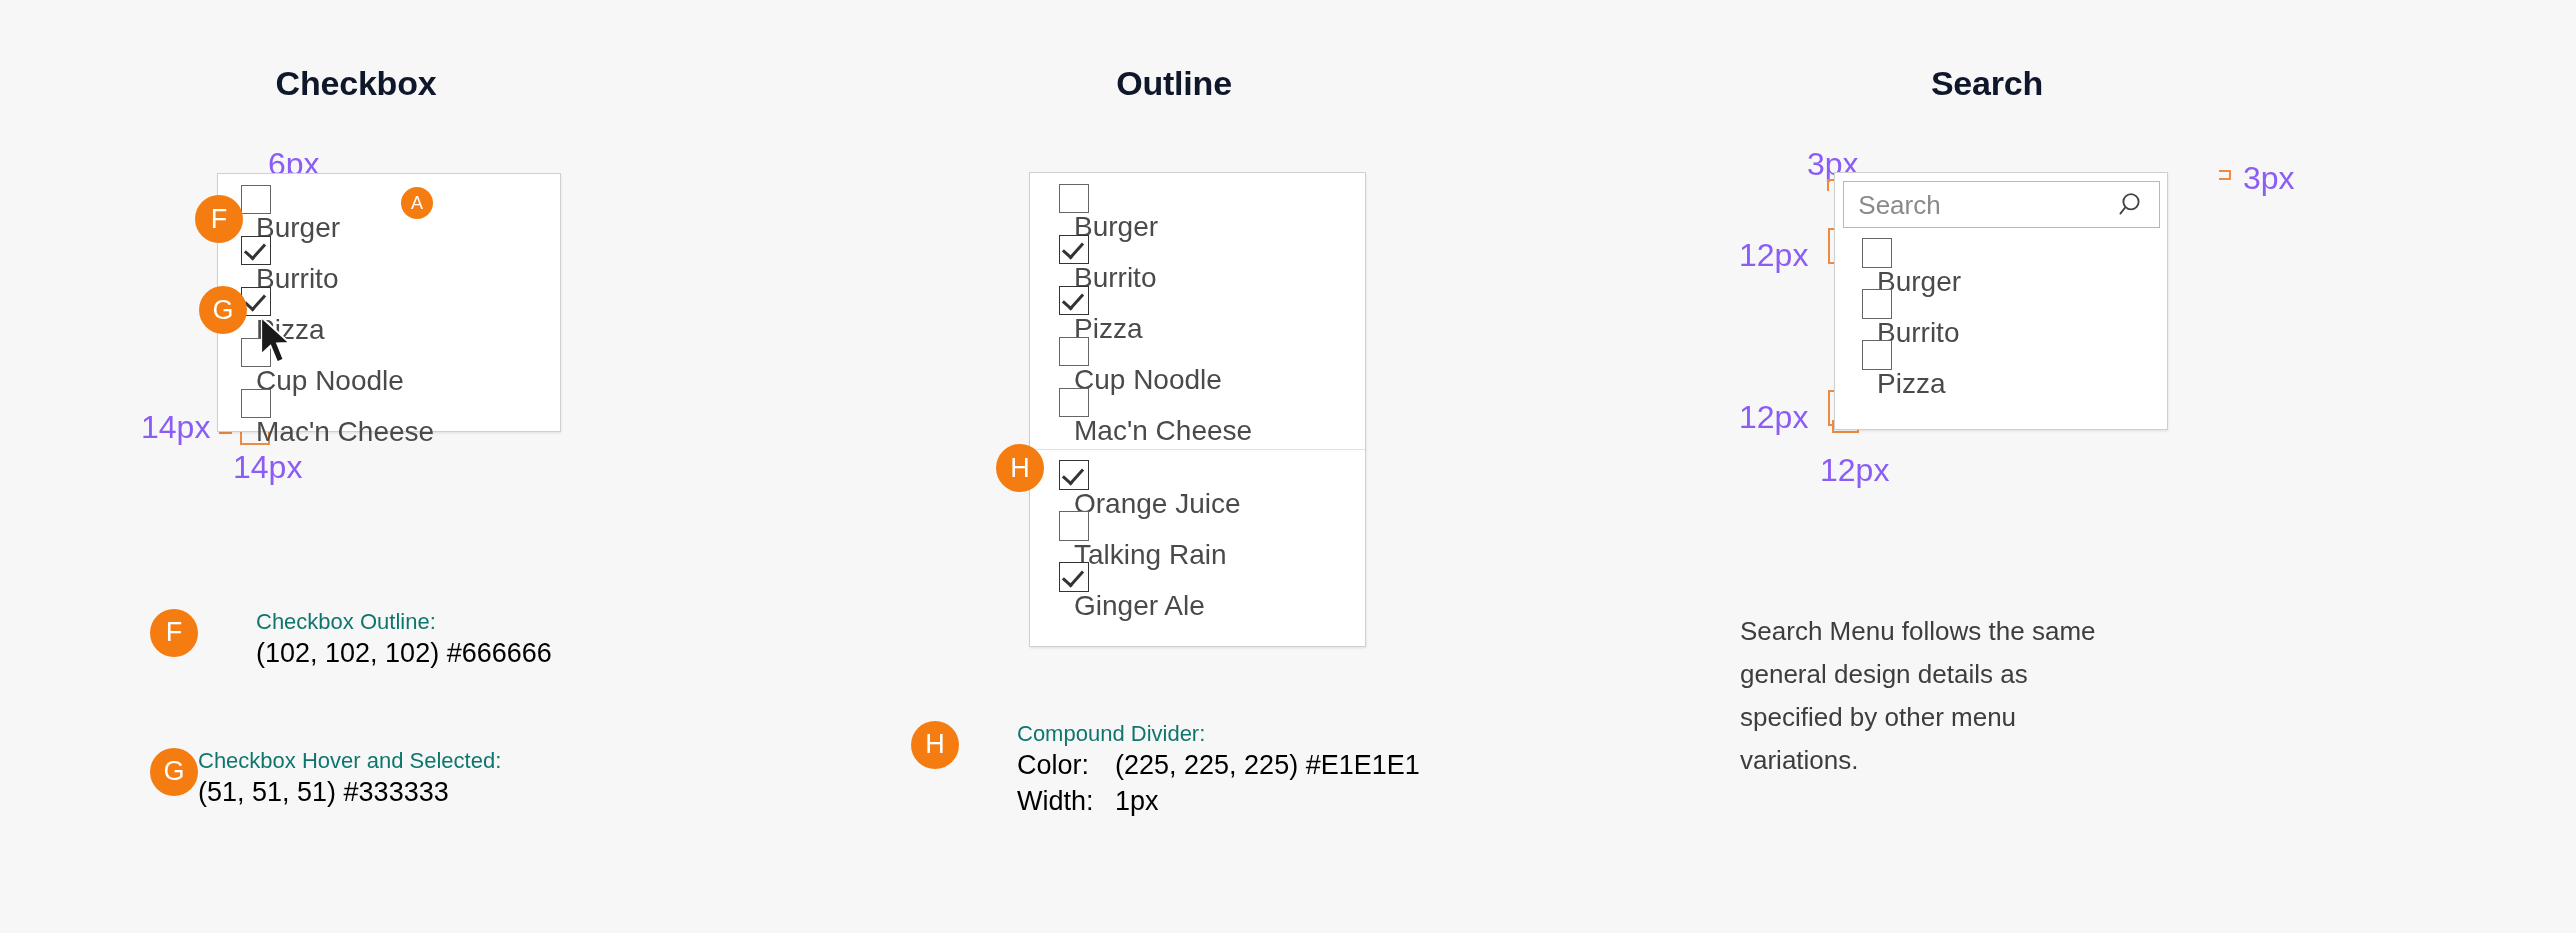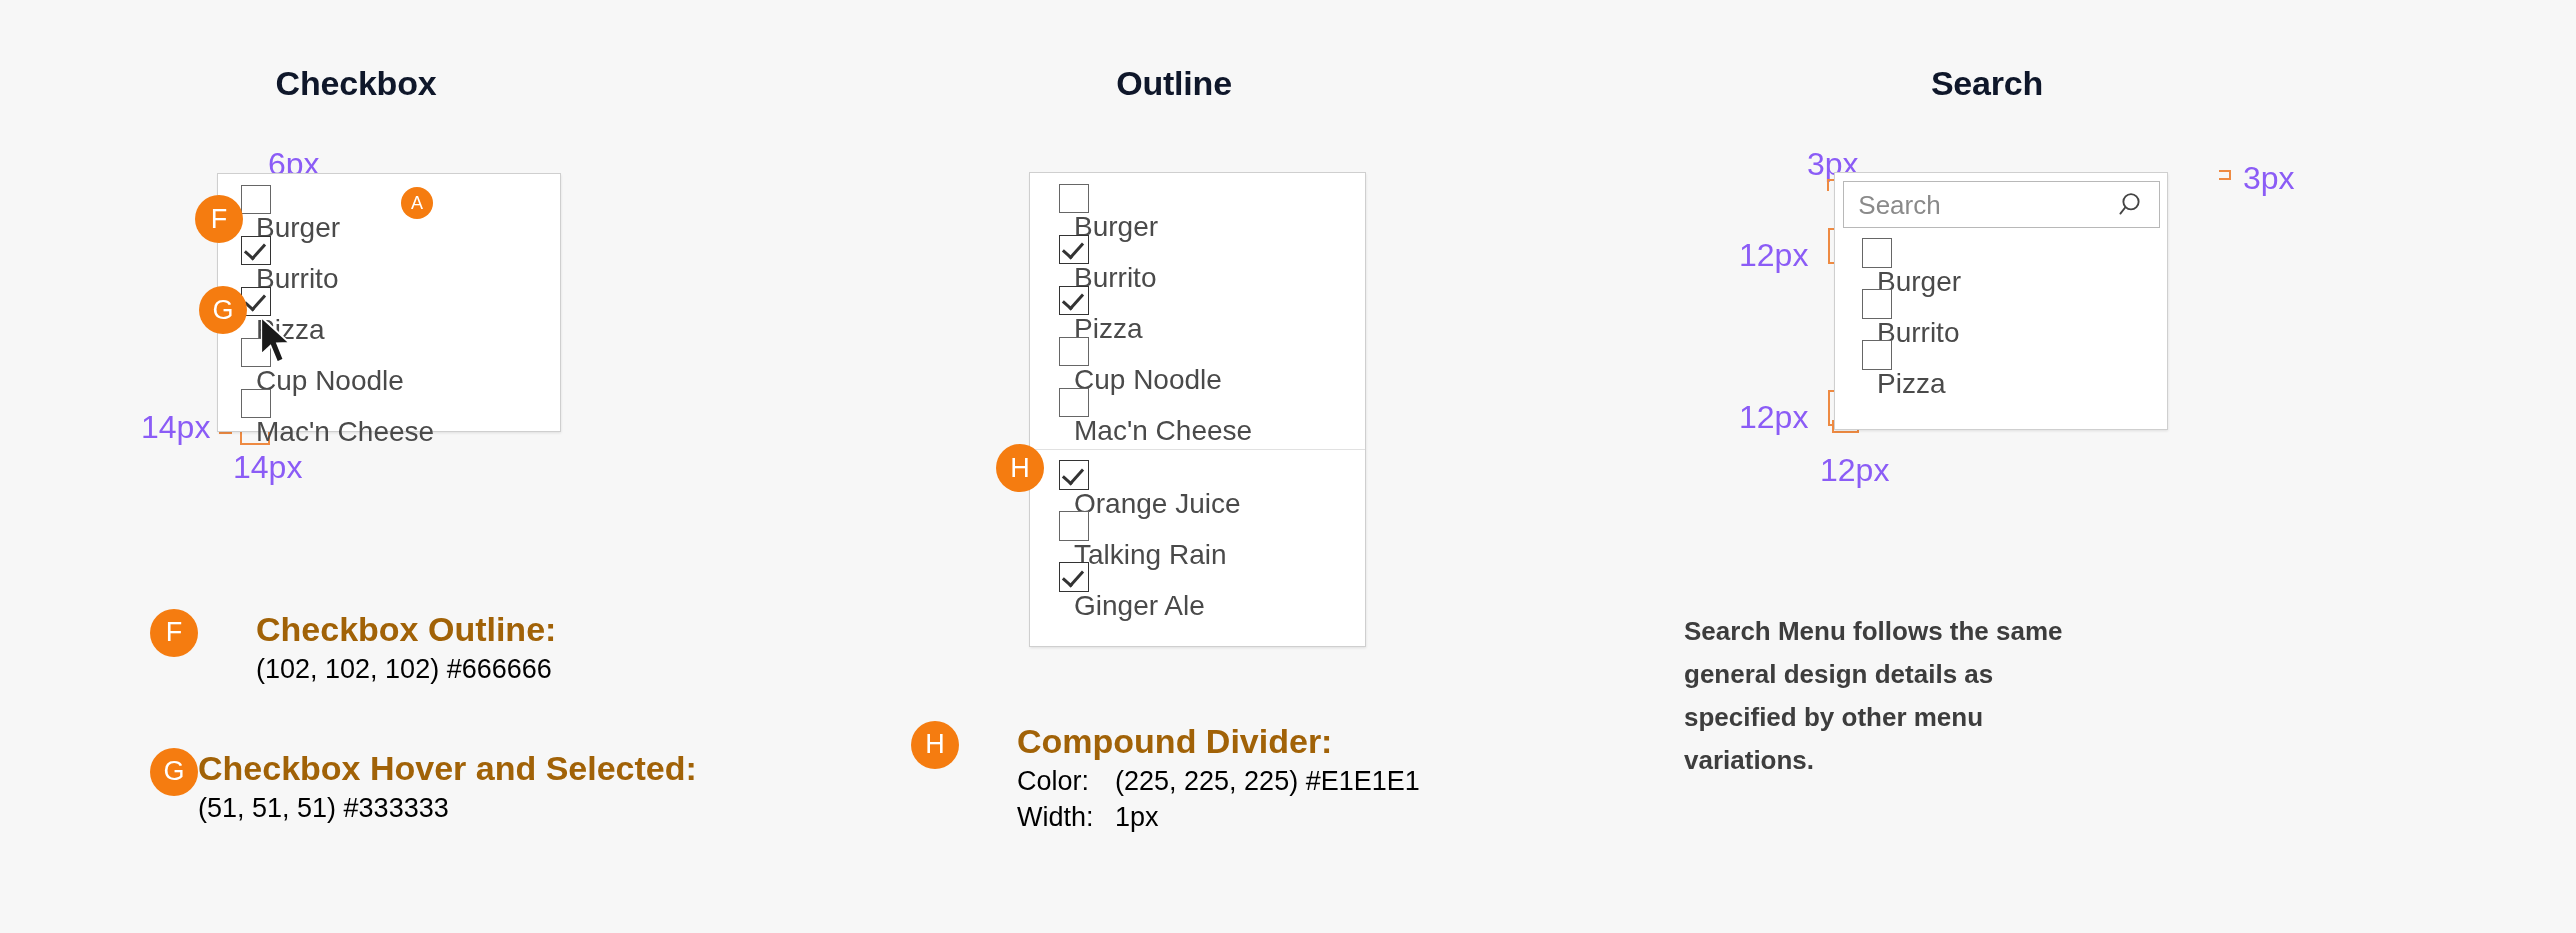--- a/index.html
+++ b/index.html
@@ -136,23 +136,23 @@
   
   .br-top  { border-width: 2.7px 2.7px 0 2.7px; }
   
   .br-bot  { border-width: 0 2.7px 2.7px 2.7px; }
   
   .br-right { border-width: 2.7px 2.7px 2.7px 0; }
 
   
   .legend { position: absolute; }
   .legend-title {
-    font-size: 34px;
-    font-weight: bold;
-    color: #a16207;
+    font-size: 22px;
+    font-weight: normal;
+    color: #0f766e;
     white-space: nowrap;
     line-height: 1.33;
   }
   .legend-line {
     font-size: 27px;
     color: #000000;
     white-space: nowrap;
     line-height: 1.33;
   }
   .legend-line .lbl { display: inline-block; width: 98px; }
@@ -337,16 +337,16 @@
         <span class="cbx"></span>
         <span class="row-label">Burrito</span>
       </div>
       <div class="menu-row">
         <span class="cbx"></span>
         <span class="row-label">Pizza</span>
       </div>
     </div>
   </div>
 
-  <div class="note" style="left:1684px; top:610px;font-weight:bold;">Search Menu follows the same general design details as specified by other menu variations.</div>
+  <div class="note" style="left:1740px; top:610px;">Search Menu follows the same general design details as specified by other menu variations.</div>
 
 </div>
 
 
 </body></html>

